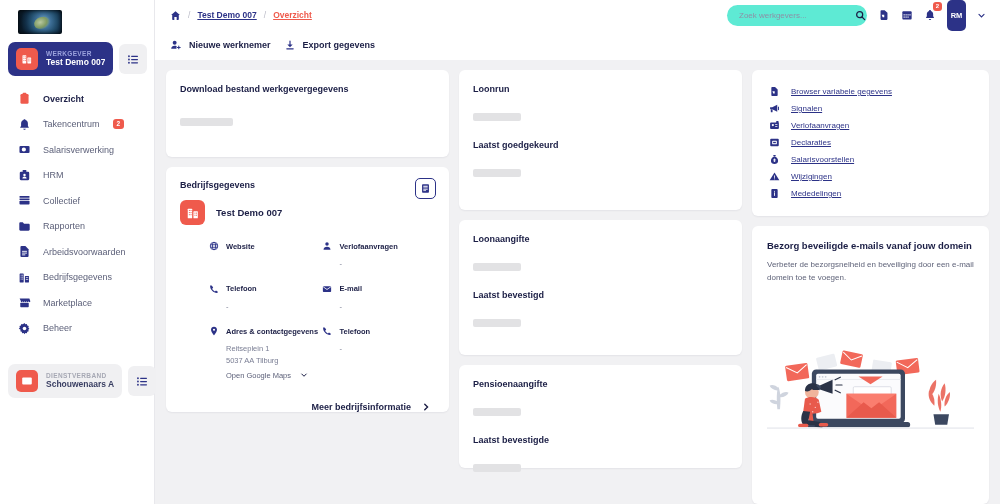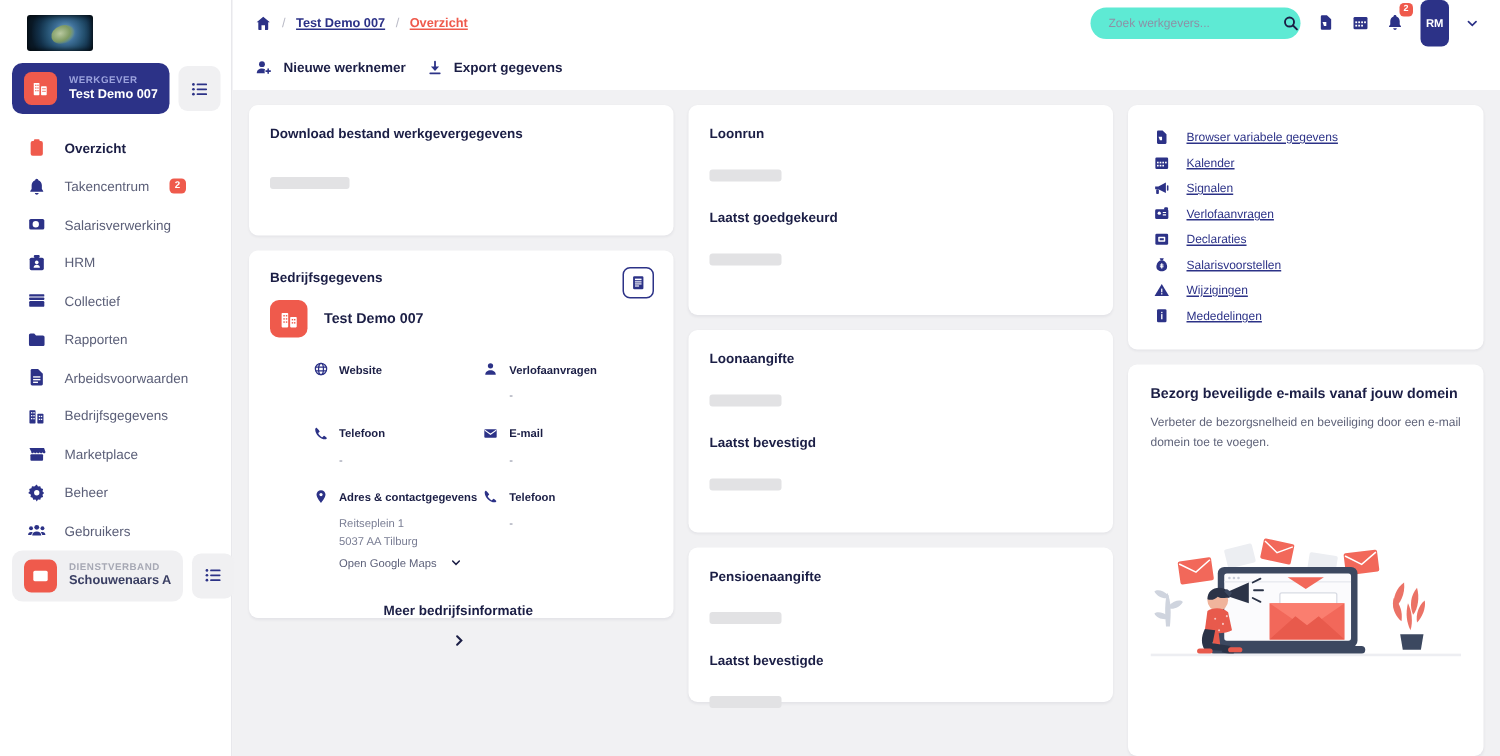--- a/index.html
+++ b/index.html
@@ -182,21 +182,21 @@
     font-size: 7.5px; color: #7a7e94; margin-top: 7px; padding-left: 18px;
     line-height: 1.55;
   }
   .bd-maps {
     display: flex; align-items: center; gap: 9px;
     font-size: 7.5px; color: #5b5f78; margin-top: 4px; padding-left: 18px;
   }
   .bd-more {
     display: flex; align-items: center; justify-content: flex-end; gap: 10px;
     font-size: 9px; font-weight: 700; color: #1b1e45;
-    margin-top: 22px; padding-right: 4px; flex-direction: column;
+    margin-top: 22px; padding-right: 4px;
   }
 
   
   .c-stat { padding: 14px 14px 16px 14px; }
   .c-stat .skel.a { width: 48px; margin-top: 19px; }
   .c-stat .sub { font-size: 9px; font-weight: 700; color: #1b1e45; margin-top: 19px; }
   .c-stat .skel.b { width: 48px; margin-top: 19px; }
   .c-stat-1 { height: 140px; }
   .c-stat-2 { height: 135px; }
   .c-stat-3 { height: 103px; }
@@ -377,33 +377,20 @@
       <div class="nav-item">
         <span class="ni">
             <svg width="13" height="13" viewBox="0 0 16 16" fill="currentColor">
               <path d="M8 1.3l1 1.6 1.9-.3.5 1.8 1.8.6-.5 1.8 1.3 1.4-1.3 1.4.5 1.8-1.8.6-.5 1.8-1.9-.3-1 1.6-1-1.6-1.9.3-.5-1.8-1.8-.6.5-1.8L1 8.2l1.3-1.4-.5-1.8 1.8-.6.5-1.8 1.9.3z"></path>
               <circle cx="8" cy="8" r="2.2" fill="#fff"></circle>
             </svg>
           </span>
         <span>Beheer</span>
       </div>
 
-      <div class="nav-item">
-        <span class="ni">
-            <svg width="13" height="13" viewBox="0 0 16 16" fill="currentColor">
-              <circle cx="8" cy="5.6" r="2"></circle>
-              <circle cx="3.3" cy="6.4" r="1.6"></circle>
-              <circle cx="12.7" cy="6.4" r="1.6"></circle>
-              <path d="M4.3 12.4c0-2 1.6-3.3 3.7-3.3s3.7 1.3 3.7 3.3z"></path>
-              <path d="M.9 11.9c0-1.5 1-2.5 2.4-2.5.5 0 1 .1 1.4.4-.7.6-1.1 1.4-1.2 2.1z"></path>
-              <path d="M15.1 11.9c0-1.5-1-2.5-2.4-2.5-.5 0-1 .1-1.4.4.7.6 1.1 1.4 1.2 2.1z"></path>
-            </svg>
-          </span>
-        <span>Gebruikers</span>
-      </div>
     </nav>
 
     <div class="sidebar-bottom">
       <div class="ctx-row">
         <div class="ctx-card muted">
           <div class="ctx-ico">
             <svg width="12" height="12" viewBox="0 0 16 16" fill="currentColor">
                 <rect x="1.6" y="3.4" width="12.8" height="9.2" rx="1.4"></rect>
                 <circle cx="5.4" cy="7.2" r="1.4" fill="#fff"></circle>
                 <path d="M3.2 11c0-1.2 1-1.9 2.2-1.9s2.2.7 2.2 1.9z" fill="#fff"></path>
@@ -680,35 +667,20 @@
                 <svg width="11" height="11" viewBox="0 0 16 16" fill="currentColor">
                   <path d="M3.4 2.6A1.1 1.1 0 0 1 4.5 1.5h4.3L12.6 5v8.4a1.1 1.1 0 0 1-1.1 1.1H4.5a1.1 1.1 0 0 1-1.1-1.1z"></path>
                   <path d="M4.9 7.6h3.4v3.4H6.2z" fill="#fff"></path>
                 </svg>
               </span>
             <a href="#">Browser variabele gegevens</a>
           </div>
           <div class="ql">
             <span class="qi">
                 <svg width="11" height="11" viewBox="0 0 16 16" fill="currentColor">
-                  <rect x="1.8" y="3" width="12.4" height="11" rx="1.2"></rect>
-                  <rect x="3.4" y="7" width="1.6" height="1.6" fill="#fff"></rect>
-                  <rect x="6" y="7" width="1.6" height="1.6" fill="#fff"></rect>
-                  <rect x="8.6" y="7" width="1.6" height="1.6" fill="#fff"></rect>
-                  <rect x="11.2" y="7" width="1.6" height="1.6" fill="#fff"></rect>
-                  <rect x="3.4" y="10" width="1.6" height="1.6" fill="#fff"></rect>
-                  <rect x="6" y="10" width="1.6" height="1.6" fill="#fff"></rect>
-                  <rect x="8.6" y="10" width="1.6" height="1.6" fill="#fff"></rect>
-                </svg>
-              </span>
-            <a href="#">Kalender</a>
-          </div>
-          <div class="ql">
-            <span class="qi">
-                <svg width="11" height="11" viewBox="0 0 16 16" fill="currentColor">
                   <path d="M1.6 6.2h3.1L12 2.4v10.2L4.7 9H1.6z"></path>
                   <rect x="2.6" y="9" width="2.6" height="4.6" rx=".8"></rect>
                   <rect x="13" y="5" width="1.5" height="5.4" rx=".7"></rect>
                 </svg>
               </span>
             <a href="#">Signalen</a>
           </div>
           <div class="ql">
             <span class="qi">
                 <svg width="11" height="11" viewBox="0 0 16 16" fill="currentColor">

